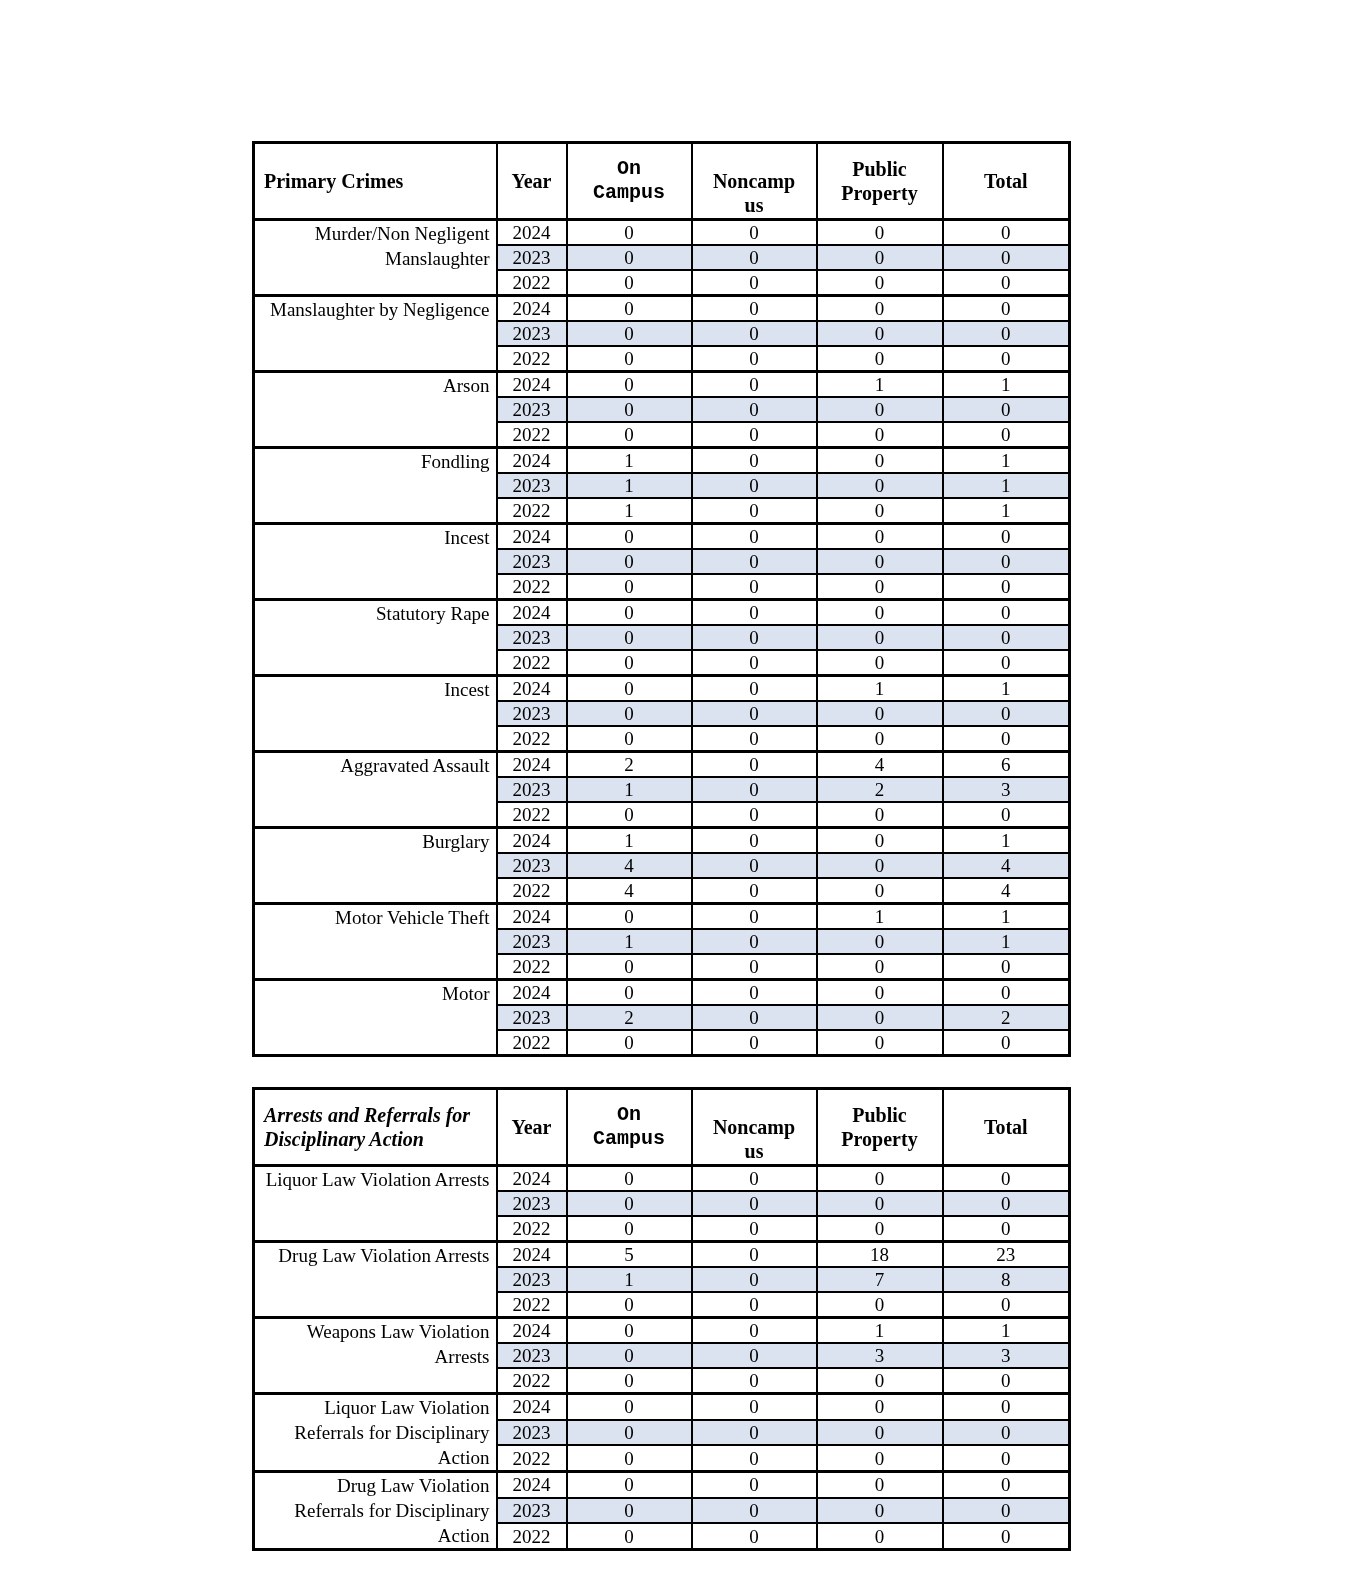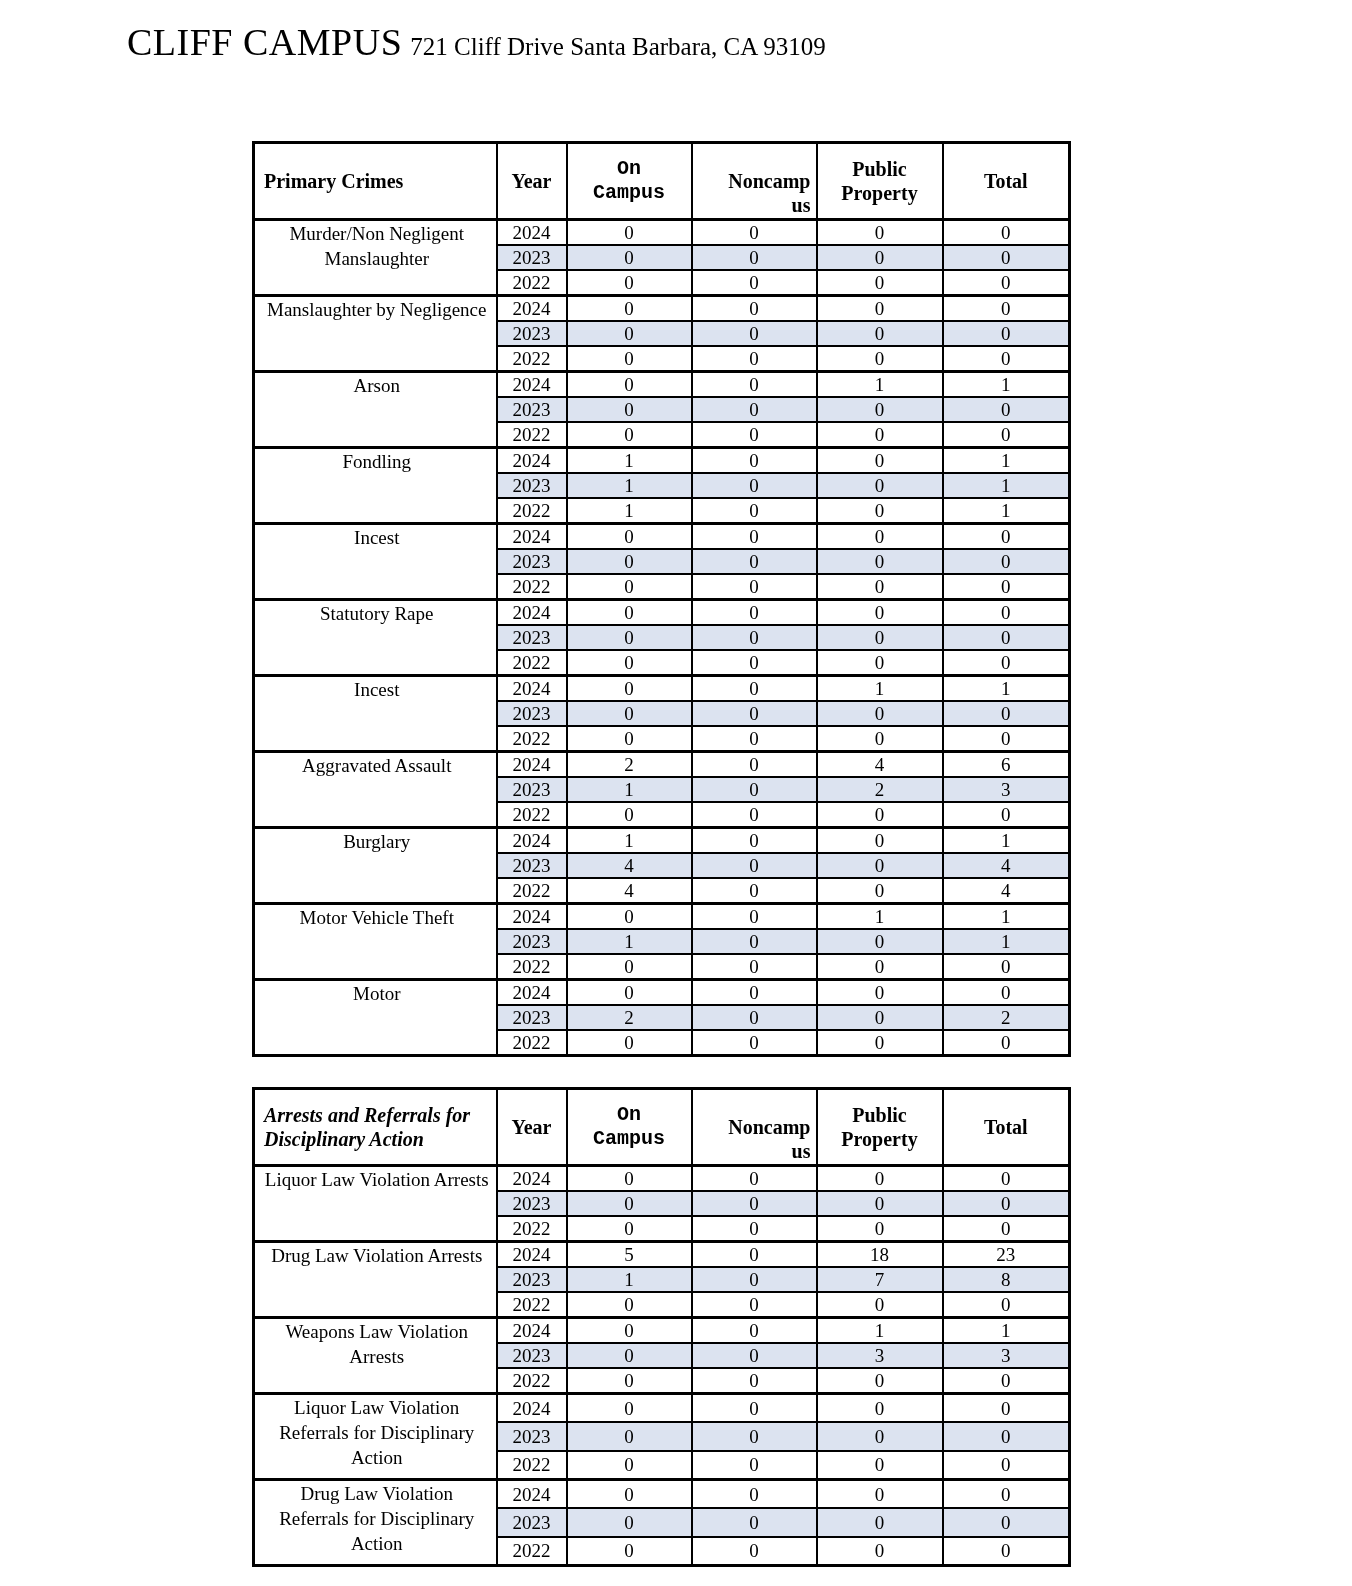--- a/index.html
+++ b/index.html
@@ -62,60 +62,57 @@
   th.cat {
     text-align: left;
     vertical-align: middle;
     padding-left: 9px;
   }
   th.ctr {
     text-align: center;
     vertical-align: middle;
   }
   th.noncamp {
-    text-align: right;
+    text-align: center;
     vertical-align: bottom;
     padding-bottom: 1px;
   }
   .w-on  { display: inline-block; max-width: 74px; font-family: Liberation Mono, monospace;  }
   .w-non { display: inline-block; max-width: 87px; word-break: break-all; }
   .w-arr { display: inline-block; max-width: 208px; text-align: left; font-style: italic; }
   
   tbody td {
     height: 21px;
     font-size: 19px;
     line-height: 21px;
     padding: 1px 2px;
   }
   td.cat {
-    text-align: center;
+    text-align: right;
     vertical-align: top;
     line-height: 25px;
-    padding: 0 6px 8px 9px;
+    padding: 0 6px 0 9px;
     background: #ffffff;
   }
   td.year, td.num {
     text-align: center;
     vertical-align: middle;
   }
   tr.cat-first td {
     border-top: 3px solid var(--border-color, #000);
   }
   tr.shaded td {
     background: var(--shaded-color, #dce3f0);
   }
 </style>
 </head>
 <body>
 
 <div class="page">
 
-  <div class="doc-title">
-    <span class="campus-name">CLIFF CAMPUS</span><span class="campus-address">721 Cliff Drive Santa Barbara, CA 93109</span>
-  </div>
 
   <div class="tables-wrap">
 
     <table class="stats">
       <colgroup>
         <col style="width:243px">
           <col style="width:70px">
           <col style="width:125px">
           <col style="width:125px">
           <col style="width:126px">

